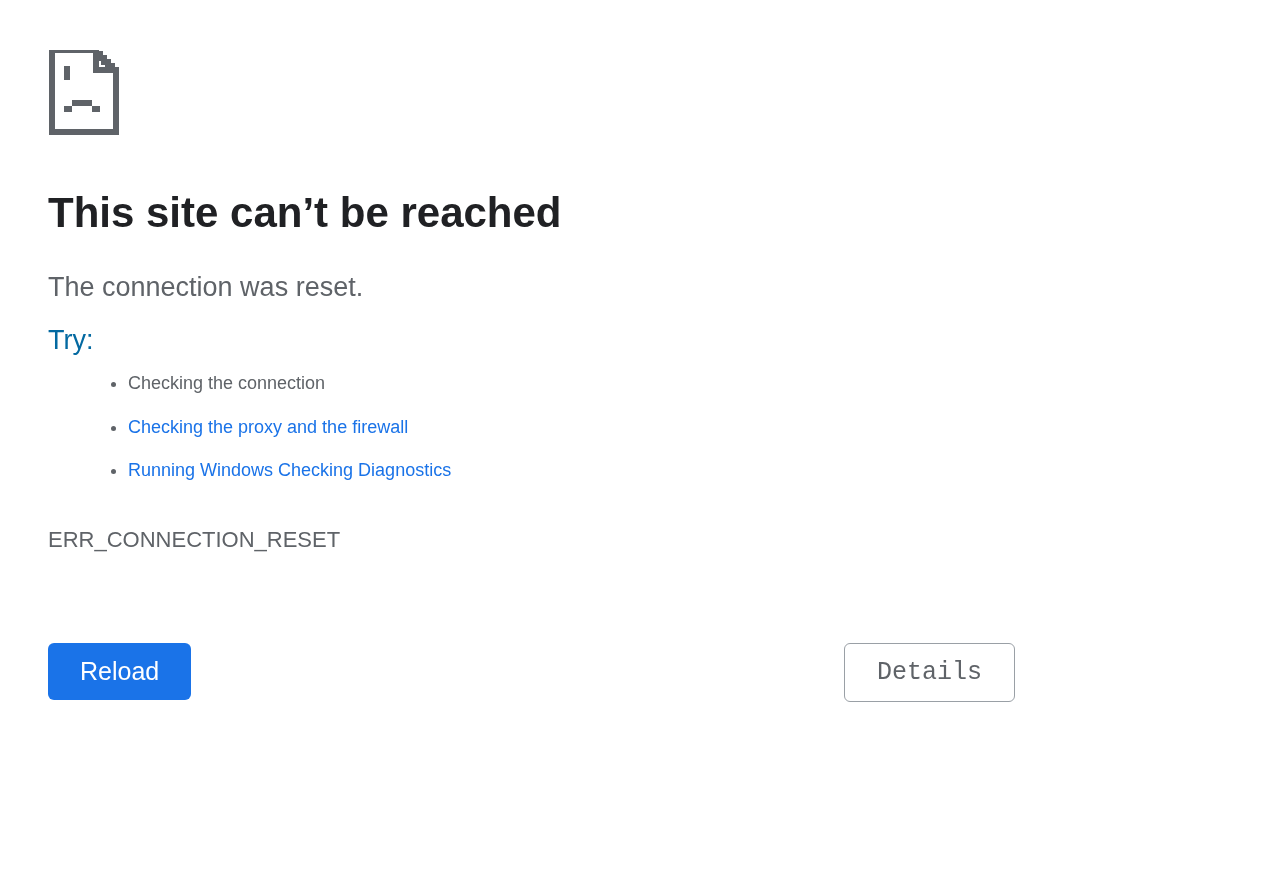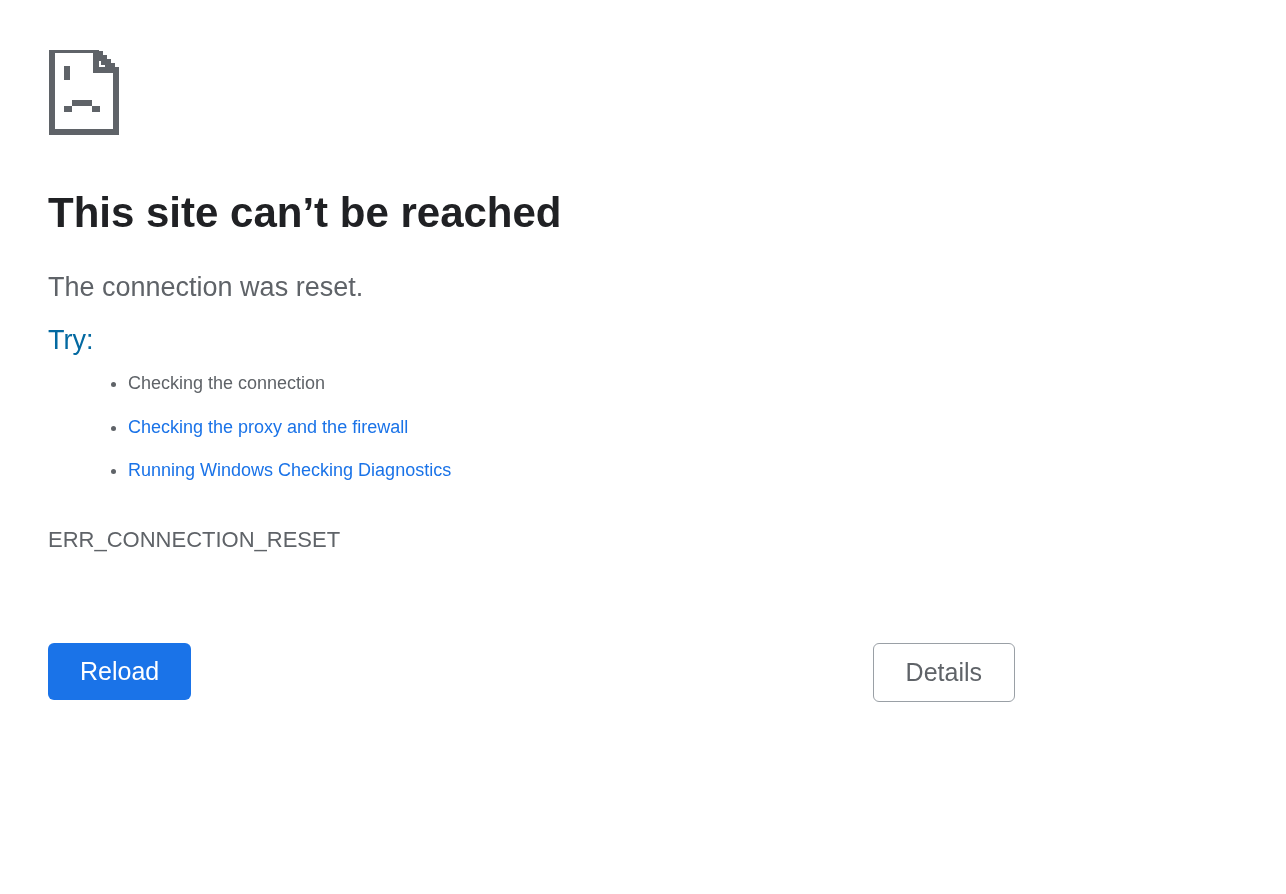--- a/index.html
+++ b/index.html
@@ -80,21 +80,21 @@
       font-family: inherit;
     }
     .details-btn {
       background: #ffffff;
       color: #5f6368;
       border: 1px solid #9aa0a6;
       border-radius: 6px;
       font-size: 25px;
       padding: 14px 32px;
       cursor: pointer;
-      font-family: Liberation Sans, sans-serif;
+      font-family: Liberation Mono, monospace;
     }
   </style>
 </head>
 <body>
 
 <div class="icon-wrap">
   <svg class="sad-page-icon" viewBox="0 0 72 86" shape-rendering="crispEdges">
     <path d="M4 0 L48 0 L48 4 L52 4 L52 8 L56 8 L56 12 L60 12 L60 16 L64 16 L64 20 L68 20 L68 82 L4 82 Z" fill="none" stroke="#5f6368" stroke-width="6"></path>
     <path d="M48 0 L48 20 L68 20" fill="none" stroke="#5f6368" stroke-width="6"></path>
     <rect x="16" y="16" width="6" height="14" fill="#5f6368"></rect>

